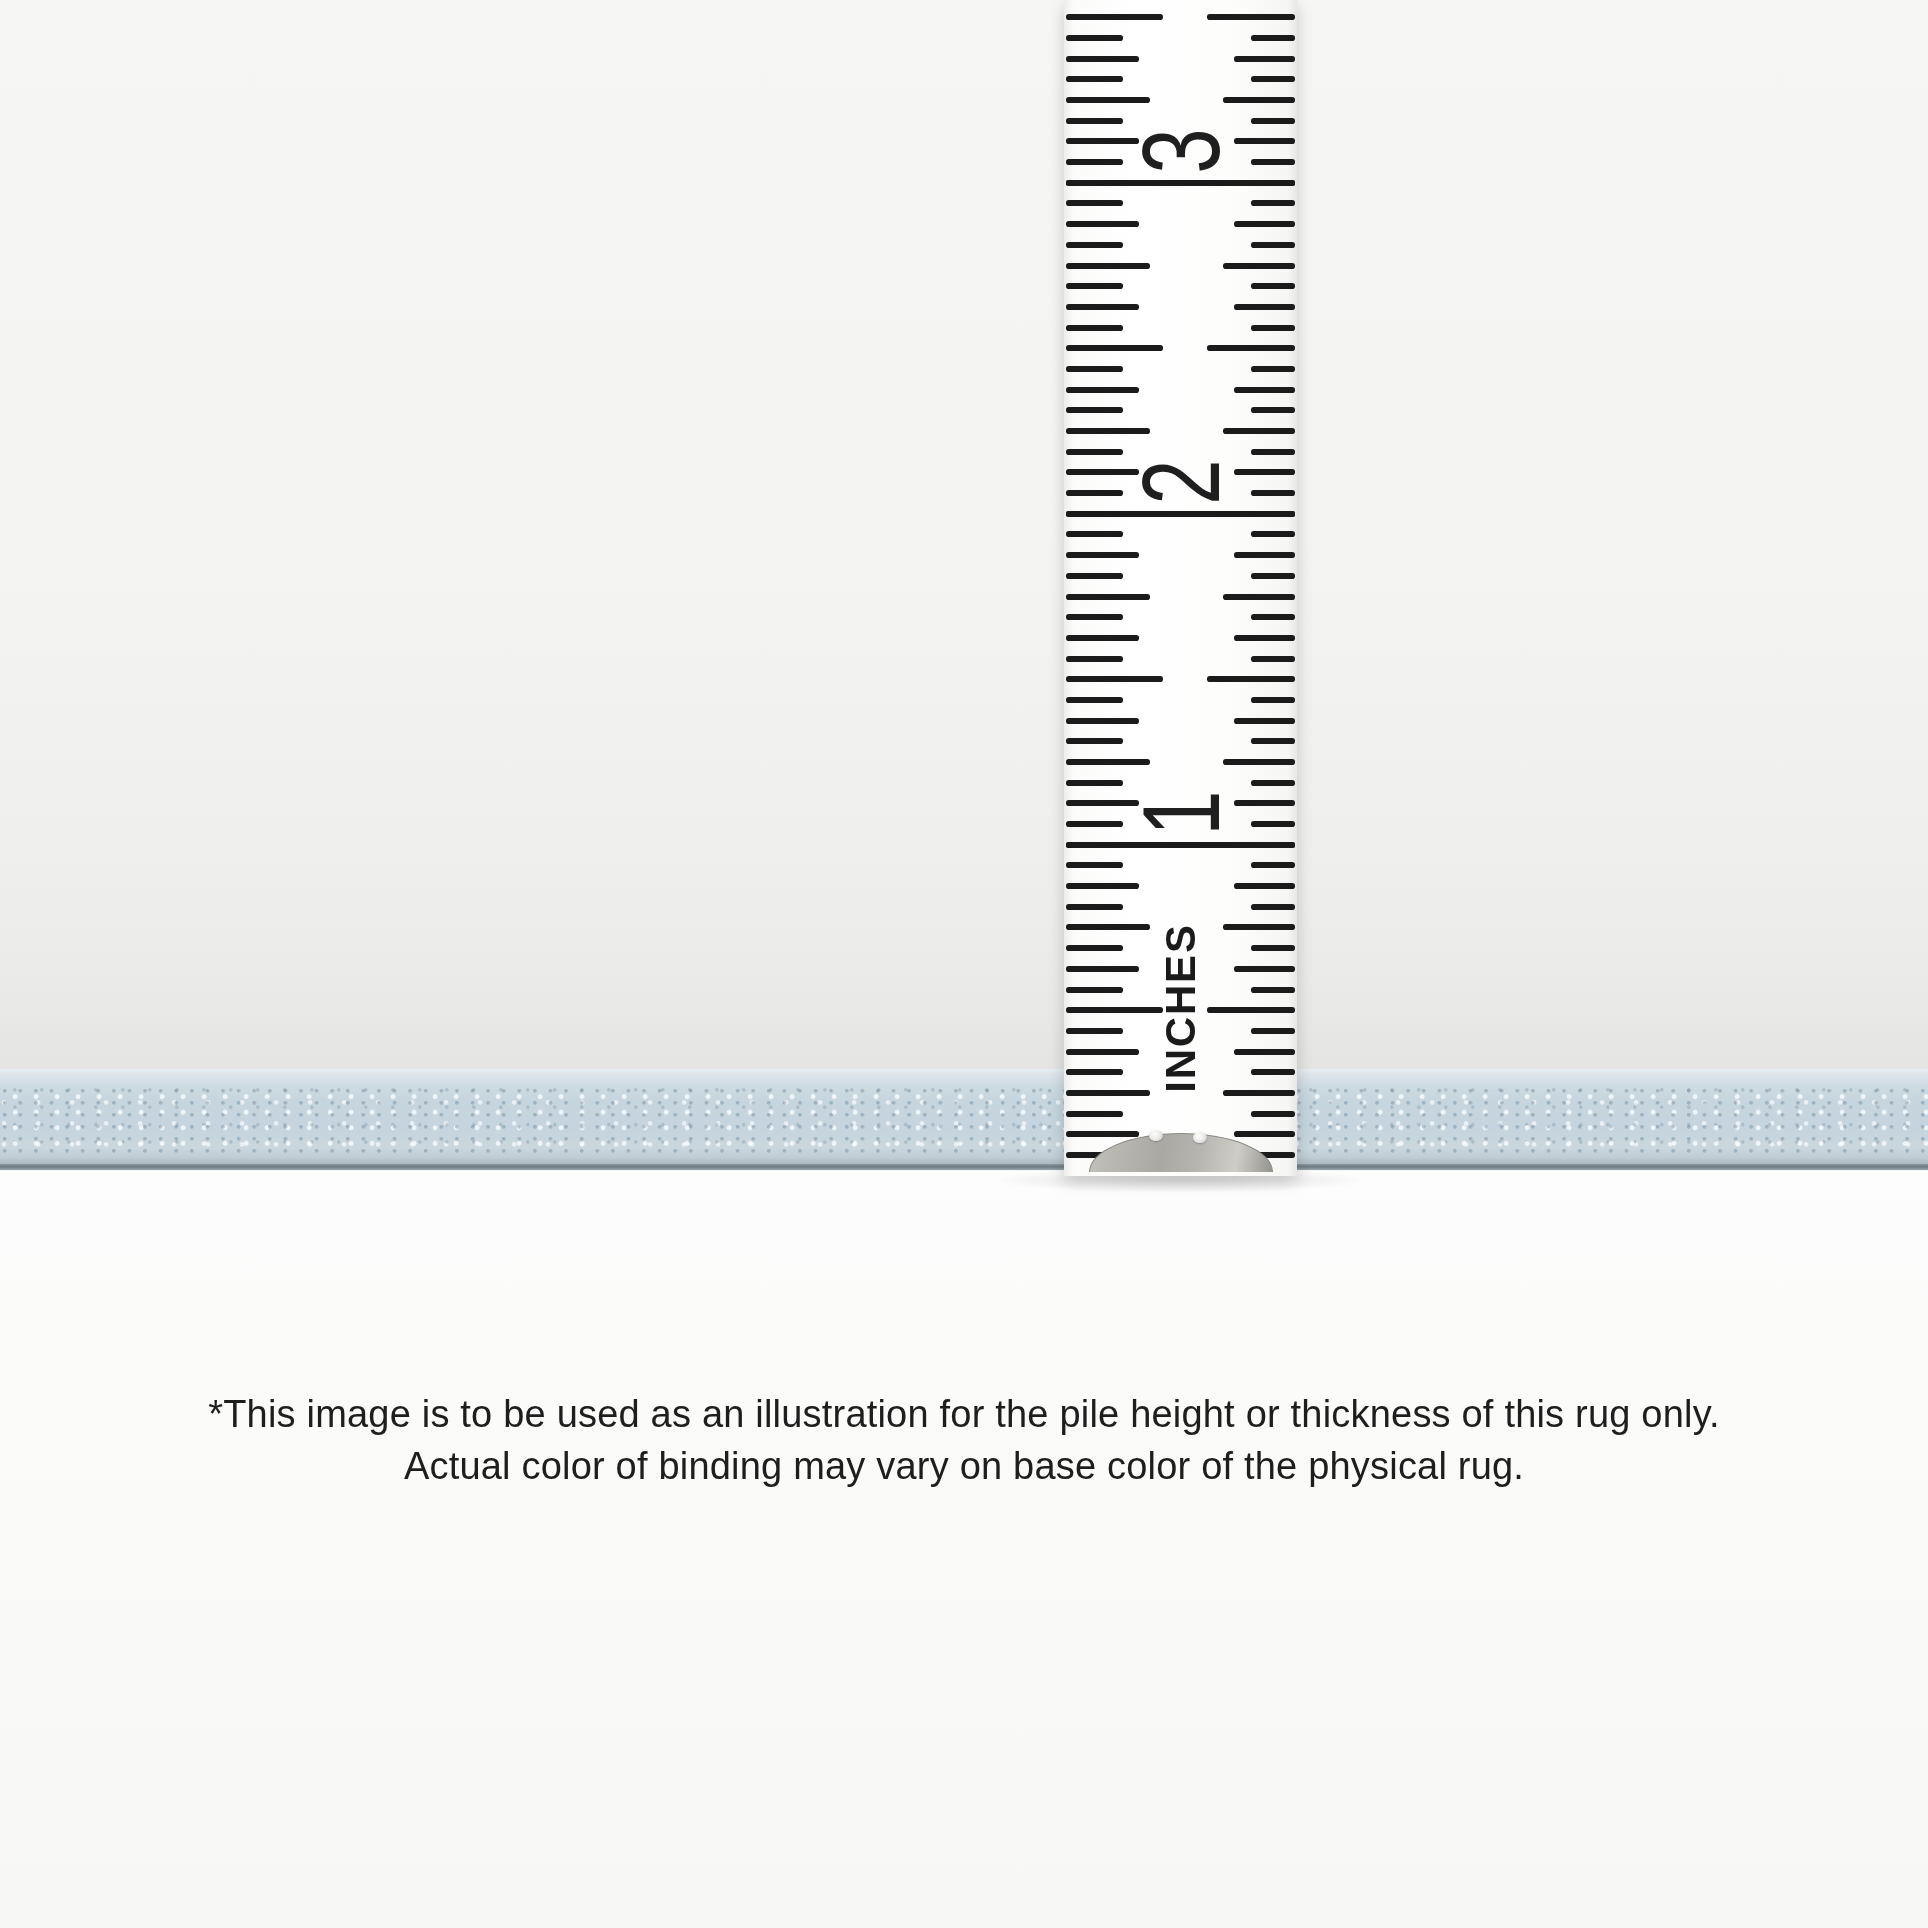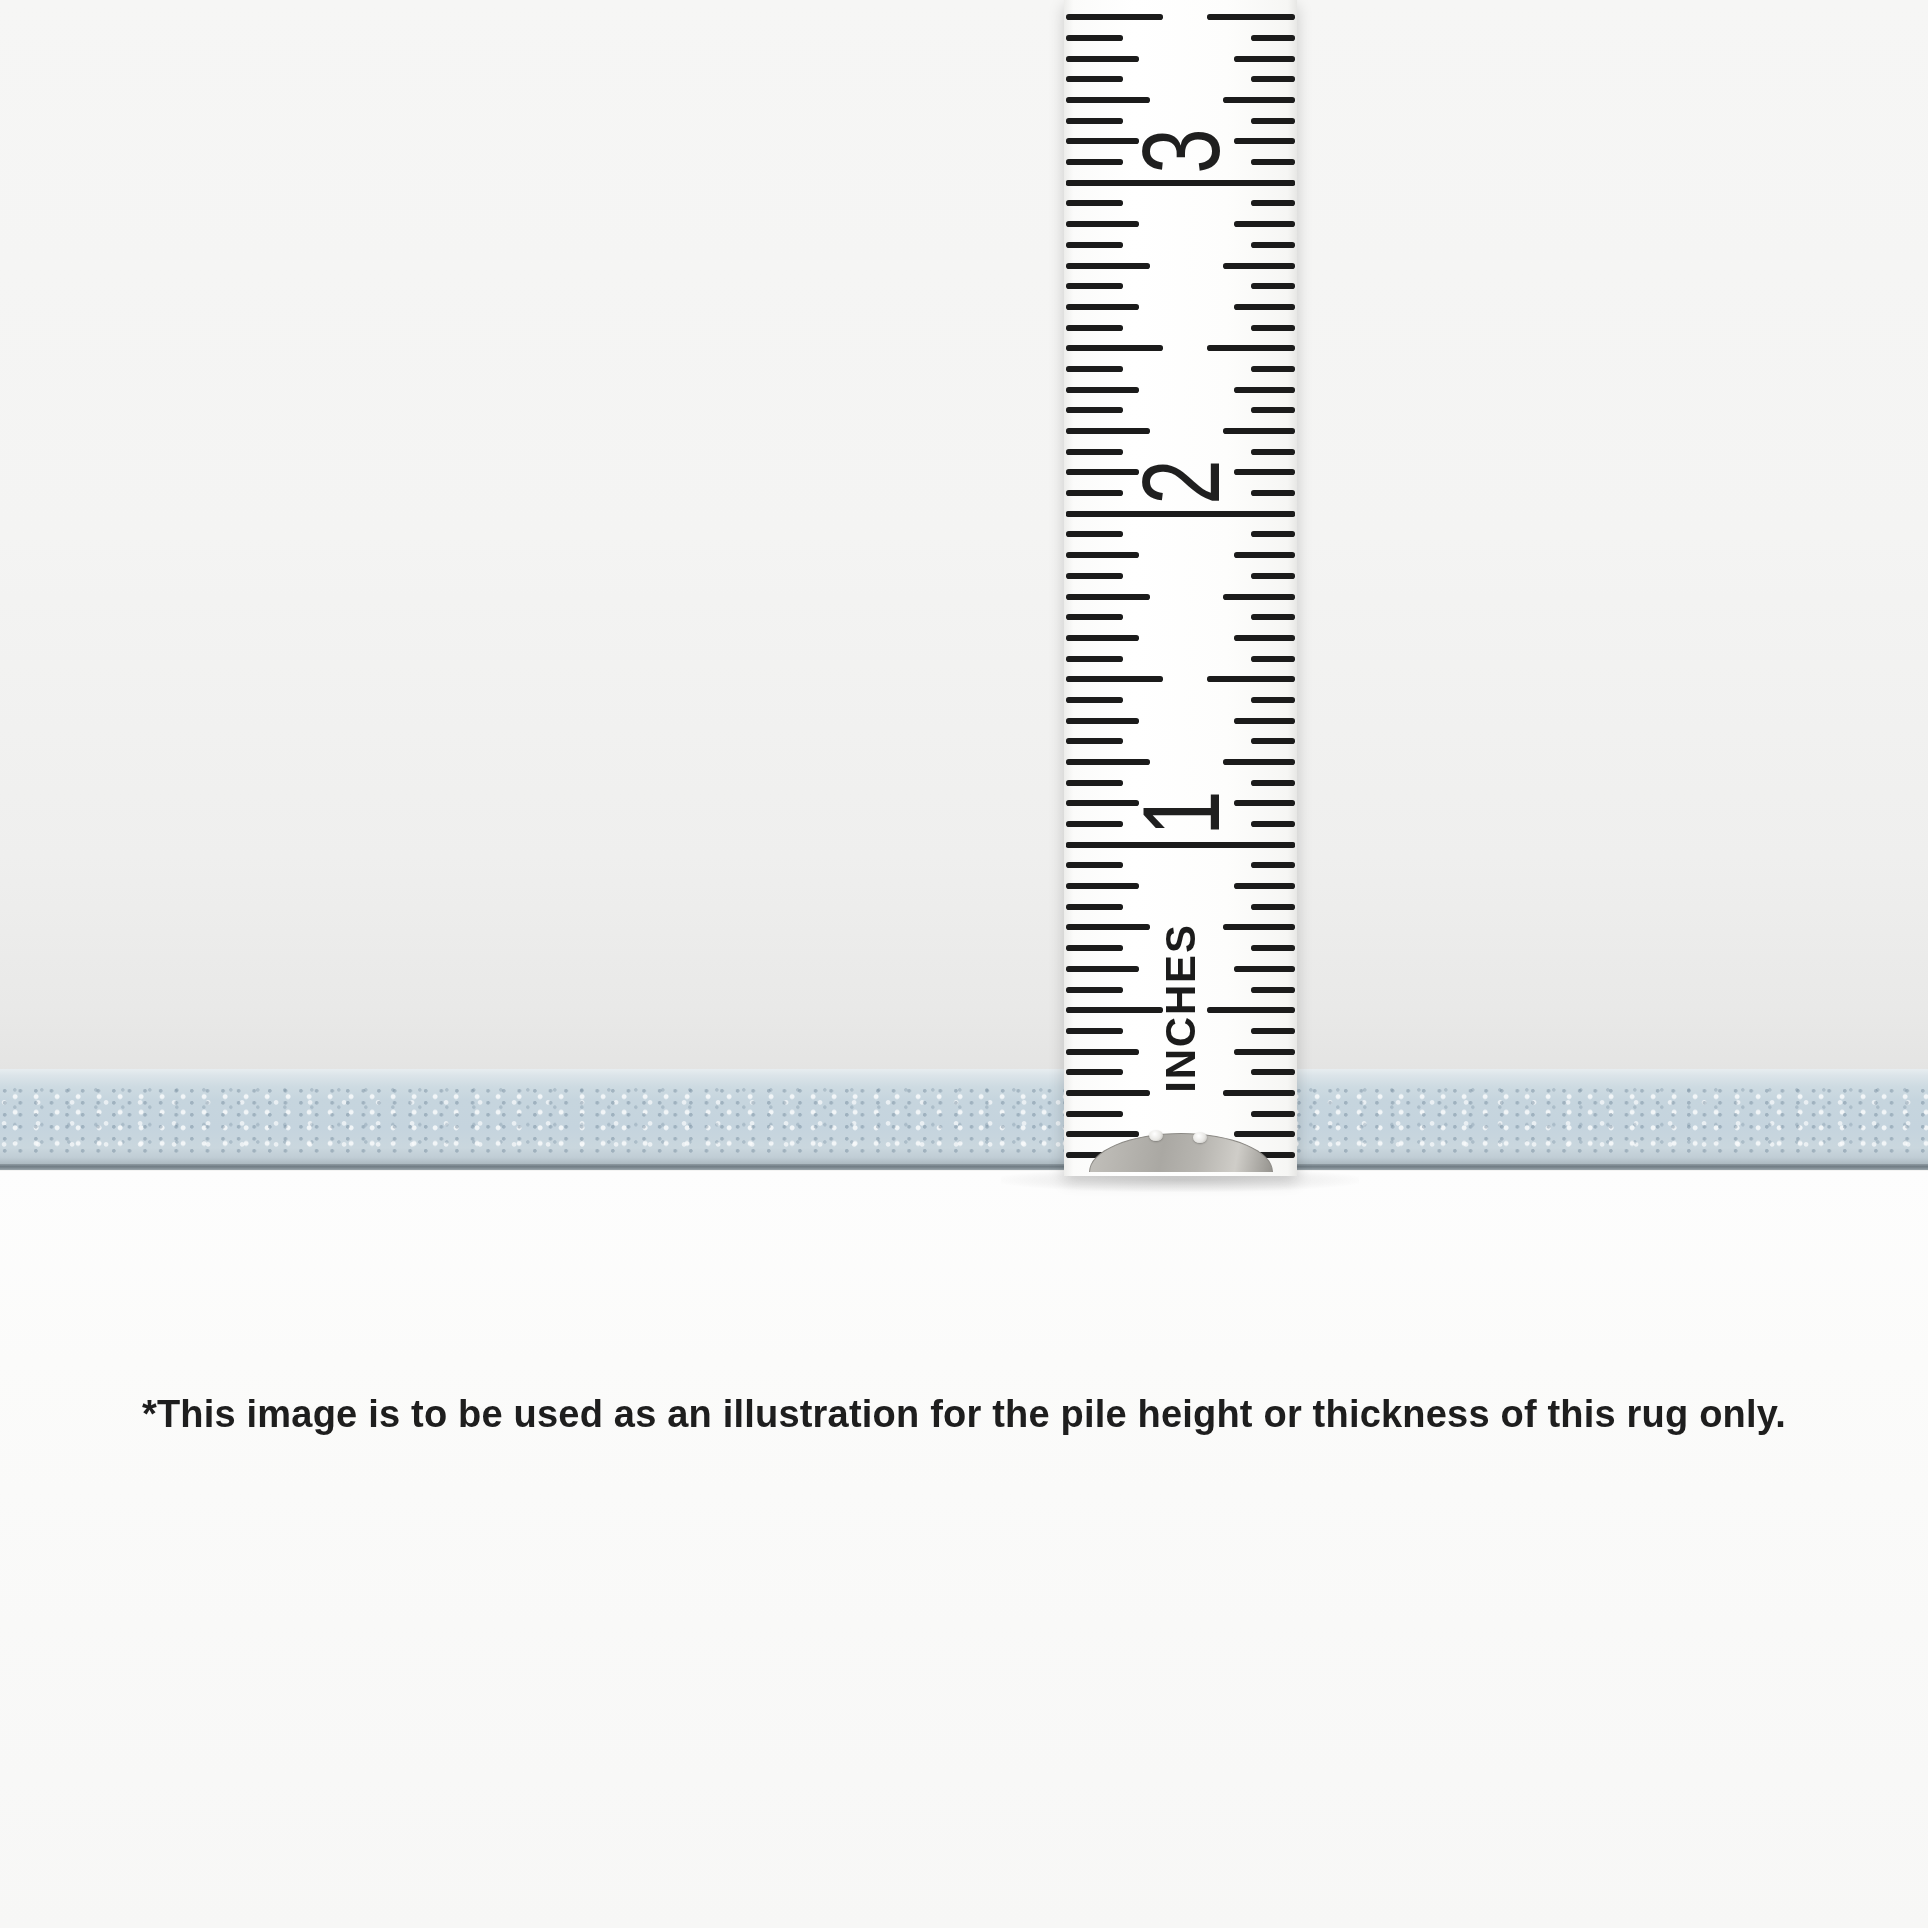--- a/index.html
+++ b/index.html
@@ -71,21 +71,21 @@
     position:absolute;width:13.8px;height:11px;border-radius:50%;
     background:radial-gradient(circle at 40% 35%,#ffffff 0%,#e8e7e4 55%,#b5b3ae 100%);
     box-shadow:0 0.9px 1.8px rgba(0,0,0,.25);
   }
   .metal-cap .rivet.r1{left:59px;top:-3.7px;}
   .metal-cap .rivet.r2{left:103px;top:-1.8px;}
   
   .caption{
     position:absolute;left:0;top:1388px;width:1928px;
     text-align:center;color:#1e1e1e;
-    font-size:38px;line-height:52px;font-weight:700;letter-spacing:0.2px;
+    font-size:38px;line-height:52px;font-weight:400;letter-spacing:0.2px;
   }
 </style>
 </head>
 <body>
 
 <div class="stage">
 
   <div class="backdrop"></div>
 
   <div class="rug">
@@ -215,16 +215,17 @@
       </div>
     <div class="inches-label" style="top:1008px">INCHES</div>
     <div class="metal-cap">
       <div class="rivet r1"></div>
       <div class="rivet r2"></div>
     </div>
   </div>
 
   <div class="caption">
     <div>*This image is to be used as an illustration for the pile height or thickness of this rug only.</div>
+    <div>Actual color of binding may vary on base color of the physical rug.</div>
   </div>
 
 </div>
 
 
 </body></html>

